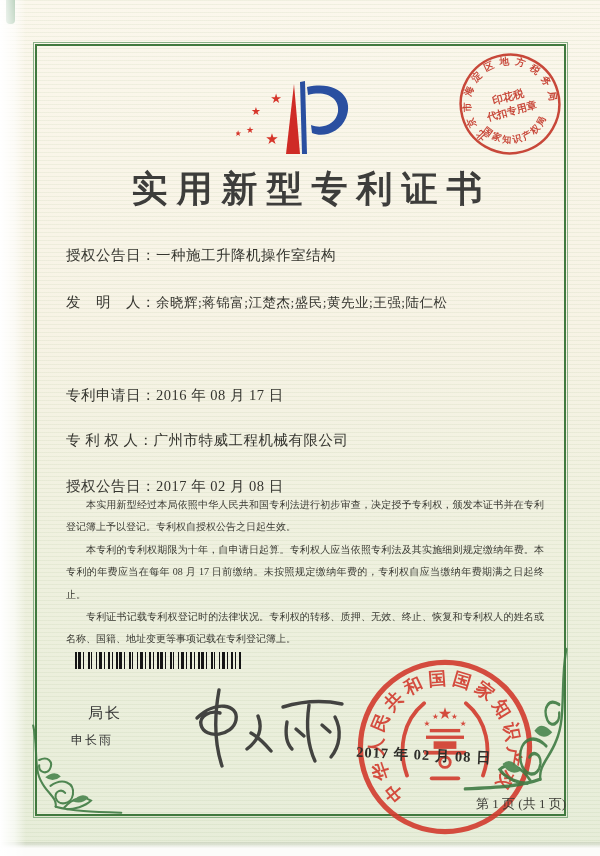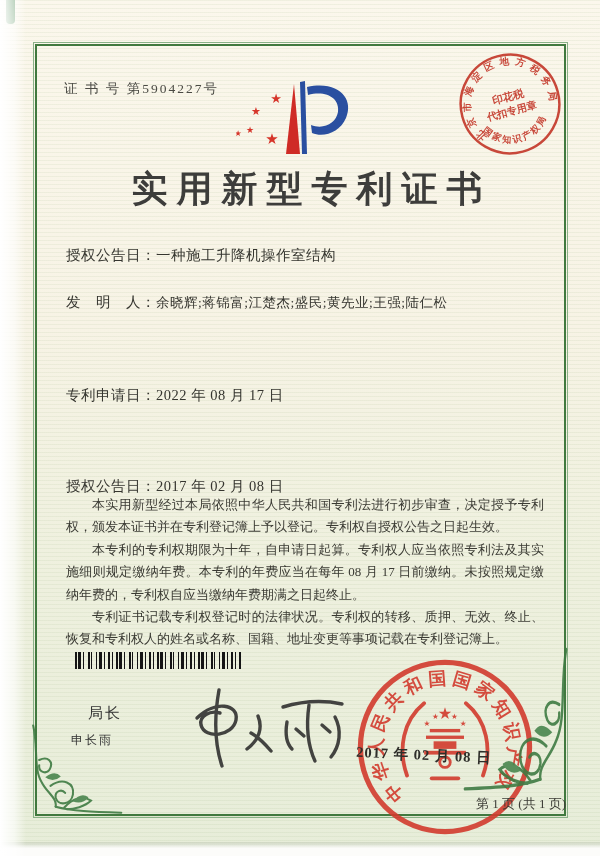--- a/index.html
+++ b/index.html
@@ -16,21 +16,21 @@
     background:linear-gradient(180deg,#4e8a55,#7aa87e);}
   .frame{position:absolute;left:33px;top:42px;width:533px;height:774px;border:1px solid #8ab187;}
   .frame::before{content:"";position:absolute;inset:1px;border:2px solid #41793f;}
   .abs{position:absolute;}
   .cert-no{left:64px;top:80px;font-size:13.5px;letter-spacing:2px;color:#4a4a44;}
   .title{left:33px;top:165px;width:533px;text-align:center;font-size:36px;font-weight:bold;
     color:#3d3d3b;letter-spacing:9px;padding-left:24px;box-sizing:border-box;}
   .field{left:66px;width:486px;font-size:14.5px;color:#35352f;letter-spacing:.5px;white-space:nowrap;}
   .f0{top:246px;} .f1{top:293px;} .f2{top:340px;} .f3{top:386px;} .f4{top:431px;} .f5{top:477px;}
   .f1 .fv{font-size:13.5px;text-align:right;}
-  .body-text{left:66px;top:494px;width:478px;font-size:13px;line-height:22.4px;color:#3a3a33;
+  .body-text{left:66px;top:494px;width:478px;font-size:10px;line-height:22.4px;color:#3a3a33;
     text-align:justify;}
   .body-text p{margin:0;text-indent:2em;}
   .barcode{left:75px;top:652px;width:166px;height:17px;
     background:repeating-linear-gradient(90deg,
       #151515 0px,#151515 1.5px,transparent 1.5px,transparent 3px,
       #151515 3px,#151515 6px,transparent 6px,transparent 8px,
       #151515 8px,#151515 9px,transparent 9px,transparent 12.5px,
       #151515 12.5px,#151515 14.5px,transparent 14.5px,transparent 16px,
       #151515 16px,#151515 17px,transparent 17px,transparent 20.5px);}
   .director{left:88px;top:704px;font-size:15px;color:#333;letter-spacing:2px;}
@@ -45,21 +45,20 @@
   .fl-br{left:470px;top:678px;transform:scale(-1.15,1.6);transform-origin:50% 60%;}
 </style>
 </head>
 <body>
 
 <div class="page">
 
   <div class="frame"></div>
   <div class="spine-sliver"></div>
 
-  <div class="abs cert-no">证 书 号 第5904227号</div>
 
   <svg class="abs tax-stamp" width="116" height="116" viewBox="0 0 120 120">
     <circle cx="60" cy="60" r="51" fill="none" stroke="#c43a2c" stroke-width="2.6"></circle>
     <defs>
       <path id="taxTop" d="M 28.6,86.4 A 41,41 0 1 1 91.4,86.4"></path>
       <path id="taxBot" d="M 25.4,80 A 40,40 0 0 0 94.6,80"></path>
     </defs>
     <text font-size="10" fill="#c43a2c" letter-spacing="5.5" font-weight="bold">
       <textPath href="#taxTop">北京市海淀区地方税务局</textPath>
     </text>
@@ -85,21 +84,24 @@
 
   <div class="abs title">实用新型专利证书</div>
 
   <div class="abs field f0">
     <span class="fl">授权公告日：</span><span class="fv">一种施工升降机操作室结构</span>
   </div>
   <div class="abs field f1">
     <span class="fl">发　明　人：</span><span class="fv">余晓辉;蒋锦富;江楚杰;盛民;黄先业;王强;陆仁松</span>
   </div>
   <div class="abs field f3">
-    <span class="fl">专利申请日：</span><span class="fv">2022 年 08 月 17 日</span>
+    <span class="fl">专利申请日：</span><span class="fv">2016 年 08 月 17 日</span>
+  </div>
+  <div class="abs field f4">
+    <span class="fl">专 利 权 人：</span><span class="fv">广州市特威工程机械有限公司</span>
   </div>
   <div class="abs field f5">
     <span class="fl">授权公告日：</span><span class="fv">2017 年 02 月 08 日</span>
   </div>
 
   <div class="abs body-text">
     <p>本实用新型经过本局依照中华人民共和国专利法进行初步审查，决定授予专利权，颁发本证书并在专利登记簿上予以登记。专利权自授权公告之日起生效。</p>
     <p>本专利的专利权期限为十年，自申请日起算。专利权人应当依照专利法及其实施细则规定缴纳年费。本专利的年费应当在每年 08 月 17 日前缴纳。未按照规定缴纳年费的，专利权自应当缴纳年费期满之日起终止。</p>
     <p>专利证书记载专利权登记时的法律状况。专利权的转移、质押、无效、终止、恢复和专利权人的姓名或名称、国籍、地址变更等事项记载在专利登记簿上。</p>
   </div>

